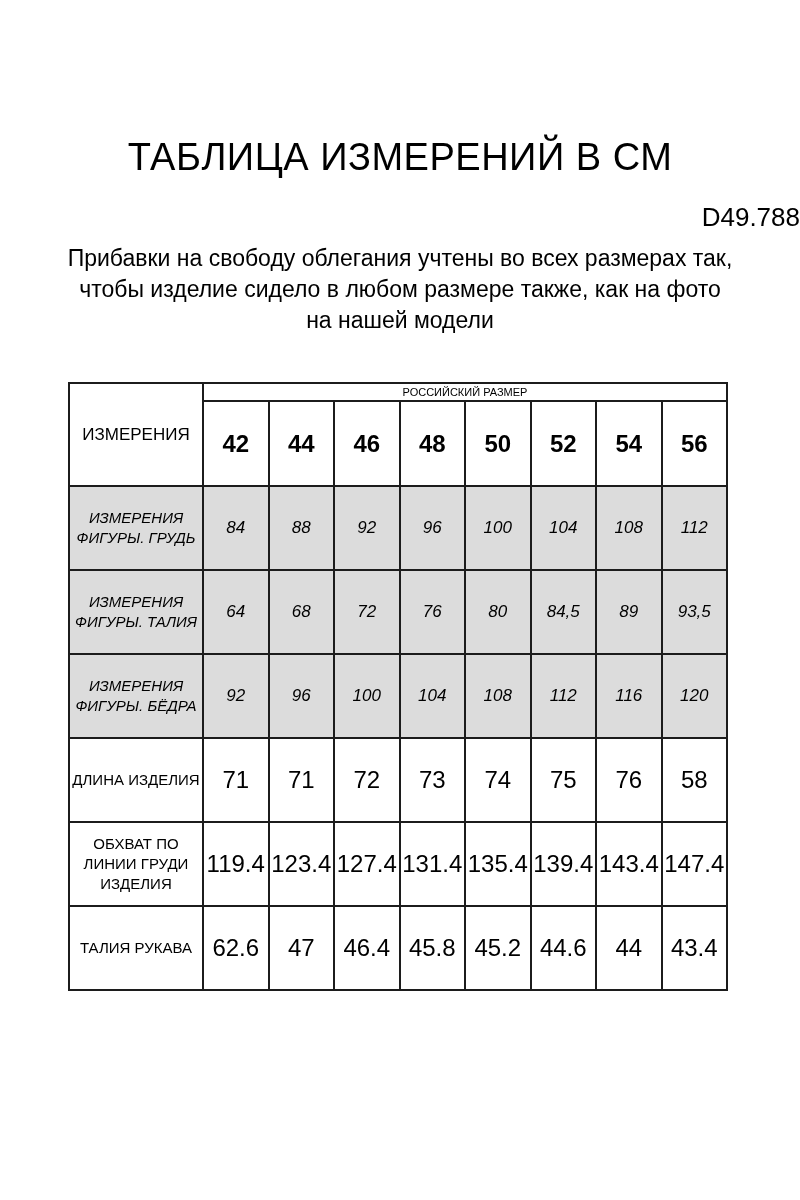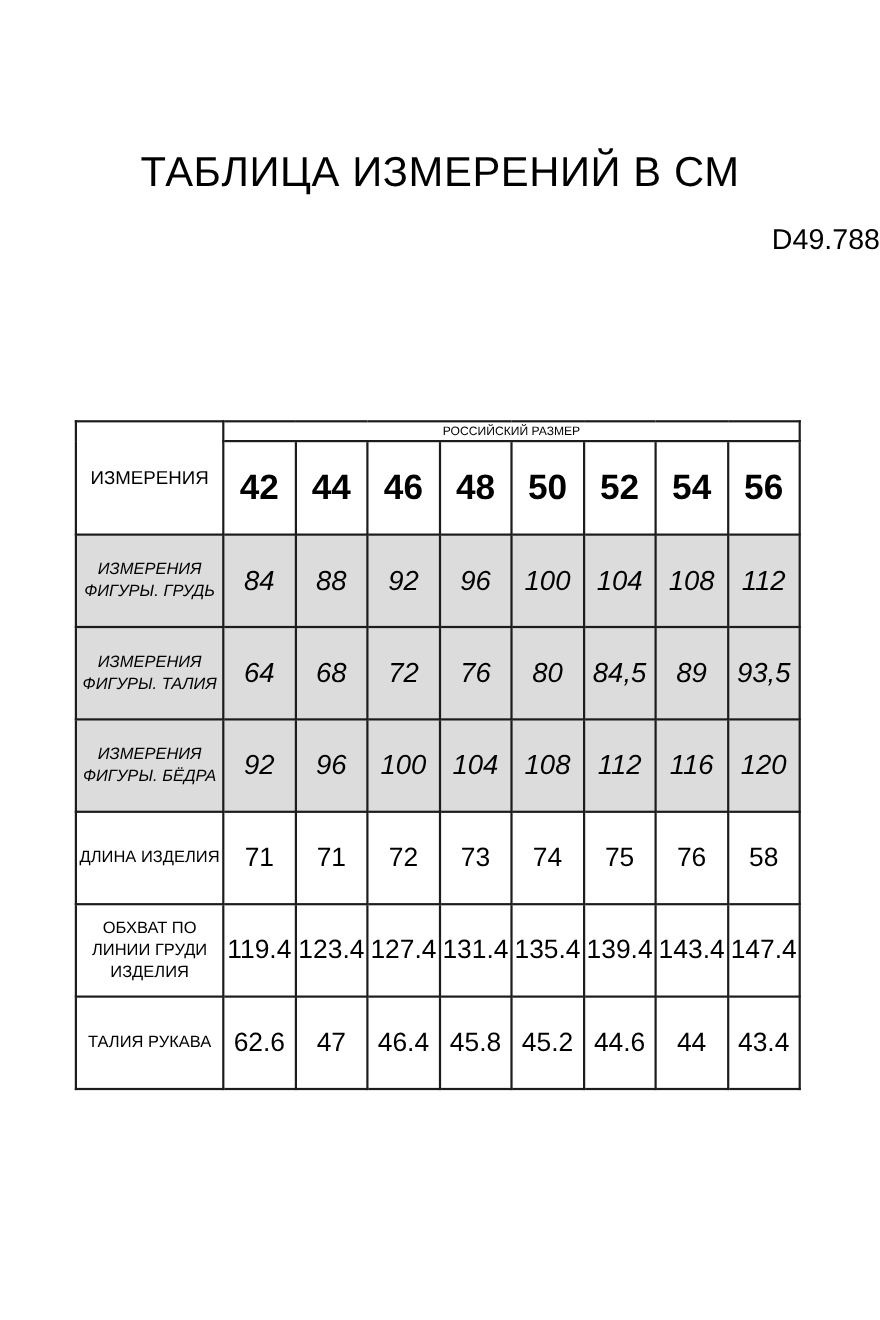--- a/index.html
+++ b/index.html
@@ -58,36 +58,39 @@
     vertical-align: middle;
     padding: 0;
     background: #ffffff;
   }
   col.label-col { width: 134px; }
   tr.group-row { height: 18px; }
   tr.sizes-row { height: 85px; }
   tr.body-row { height: 84px; }
   .corner-cell { font-size: 17px; font-weight: 400; }
   .group-cell { font-size: 11px; font-weight: 400; }
-  .size-cell { font-size: 32px; font-weight: 800; }
+  .size-cell { font-size: 24px; font-weight: 800; }
   .label-cell { font-size: 15px; line-height: 20px; white-space: pre-line; padding: 0 4px; }
   .value-cell { font-size: 24px; }
   tr.shaded td { background: #dcdcdc; }
   tr.shaded .label-cell { font-style: italic; }
-  tr.shaded .value-cell { font-style: italic; font-size: 25px; }
+  tr.shaded .value-cell { font-style: italic; font-size: 17px; }
 </style>
 </head>
 <body>
 
 <div class="page">
 
   <div class="title">ТАБЛИЦА ИЗМЕРЕНИЙ В СМ</div>
 
   <div class="product-code">D49.788</div>
 
+  <div class="note">Прибавки на свободу облегания учтены во всех размерах так,
+чтобы изделие сидело в любом размере также, как на фото
+на нашей модели</div>
 
   <table class="size-table">
     <colgroup>
       <col class="label-col">
       <col>
         <col>
         <col>
         <col>
         <col>
         <col>

